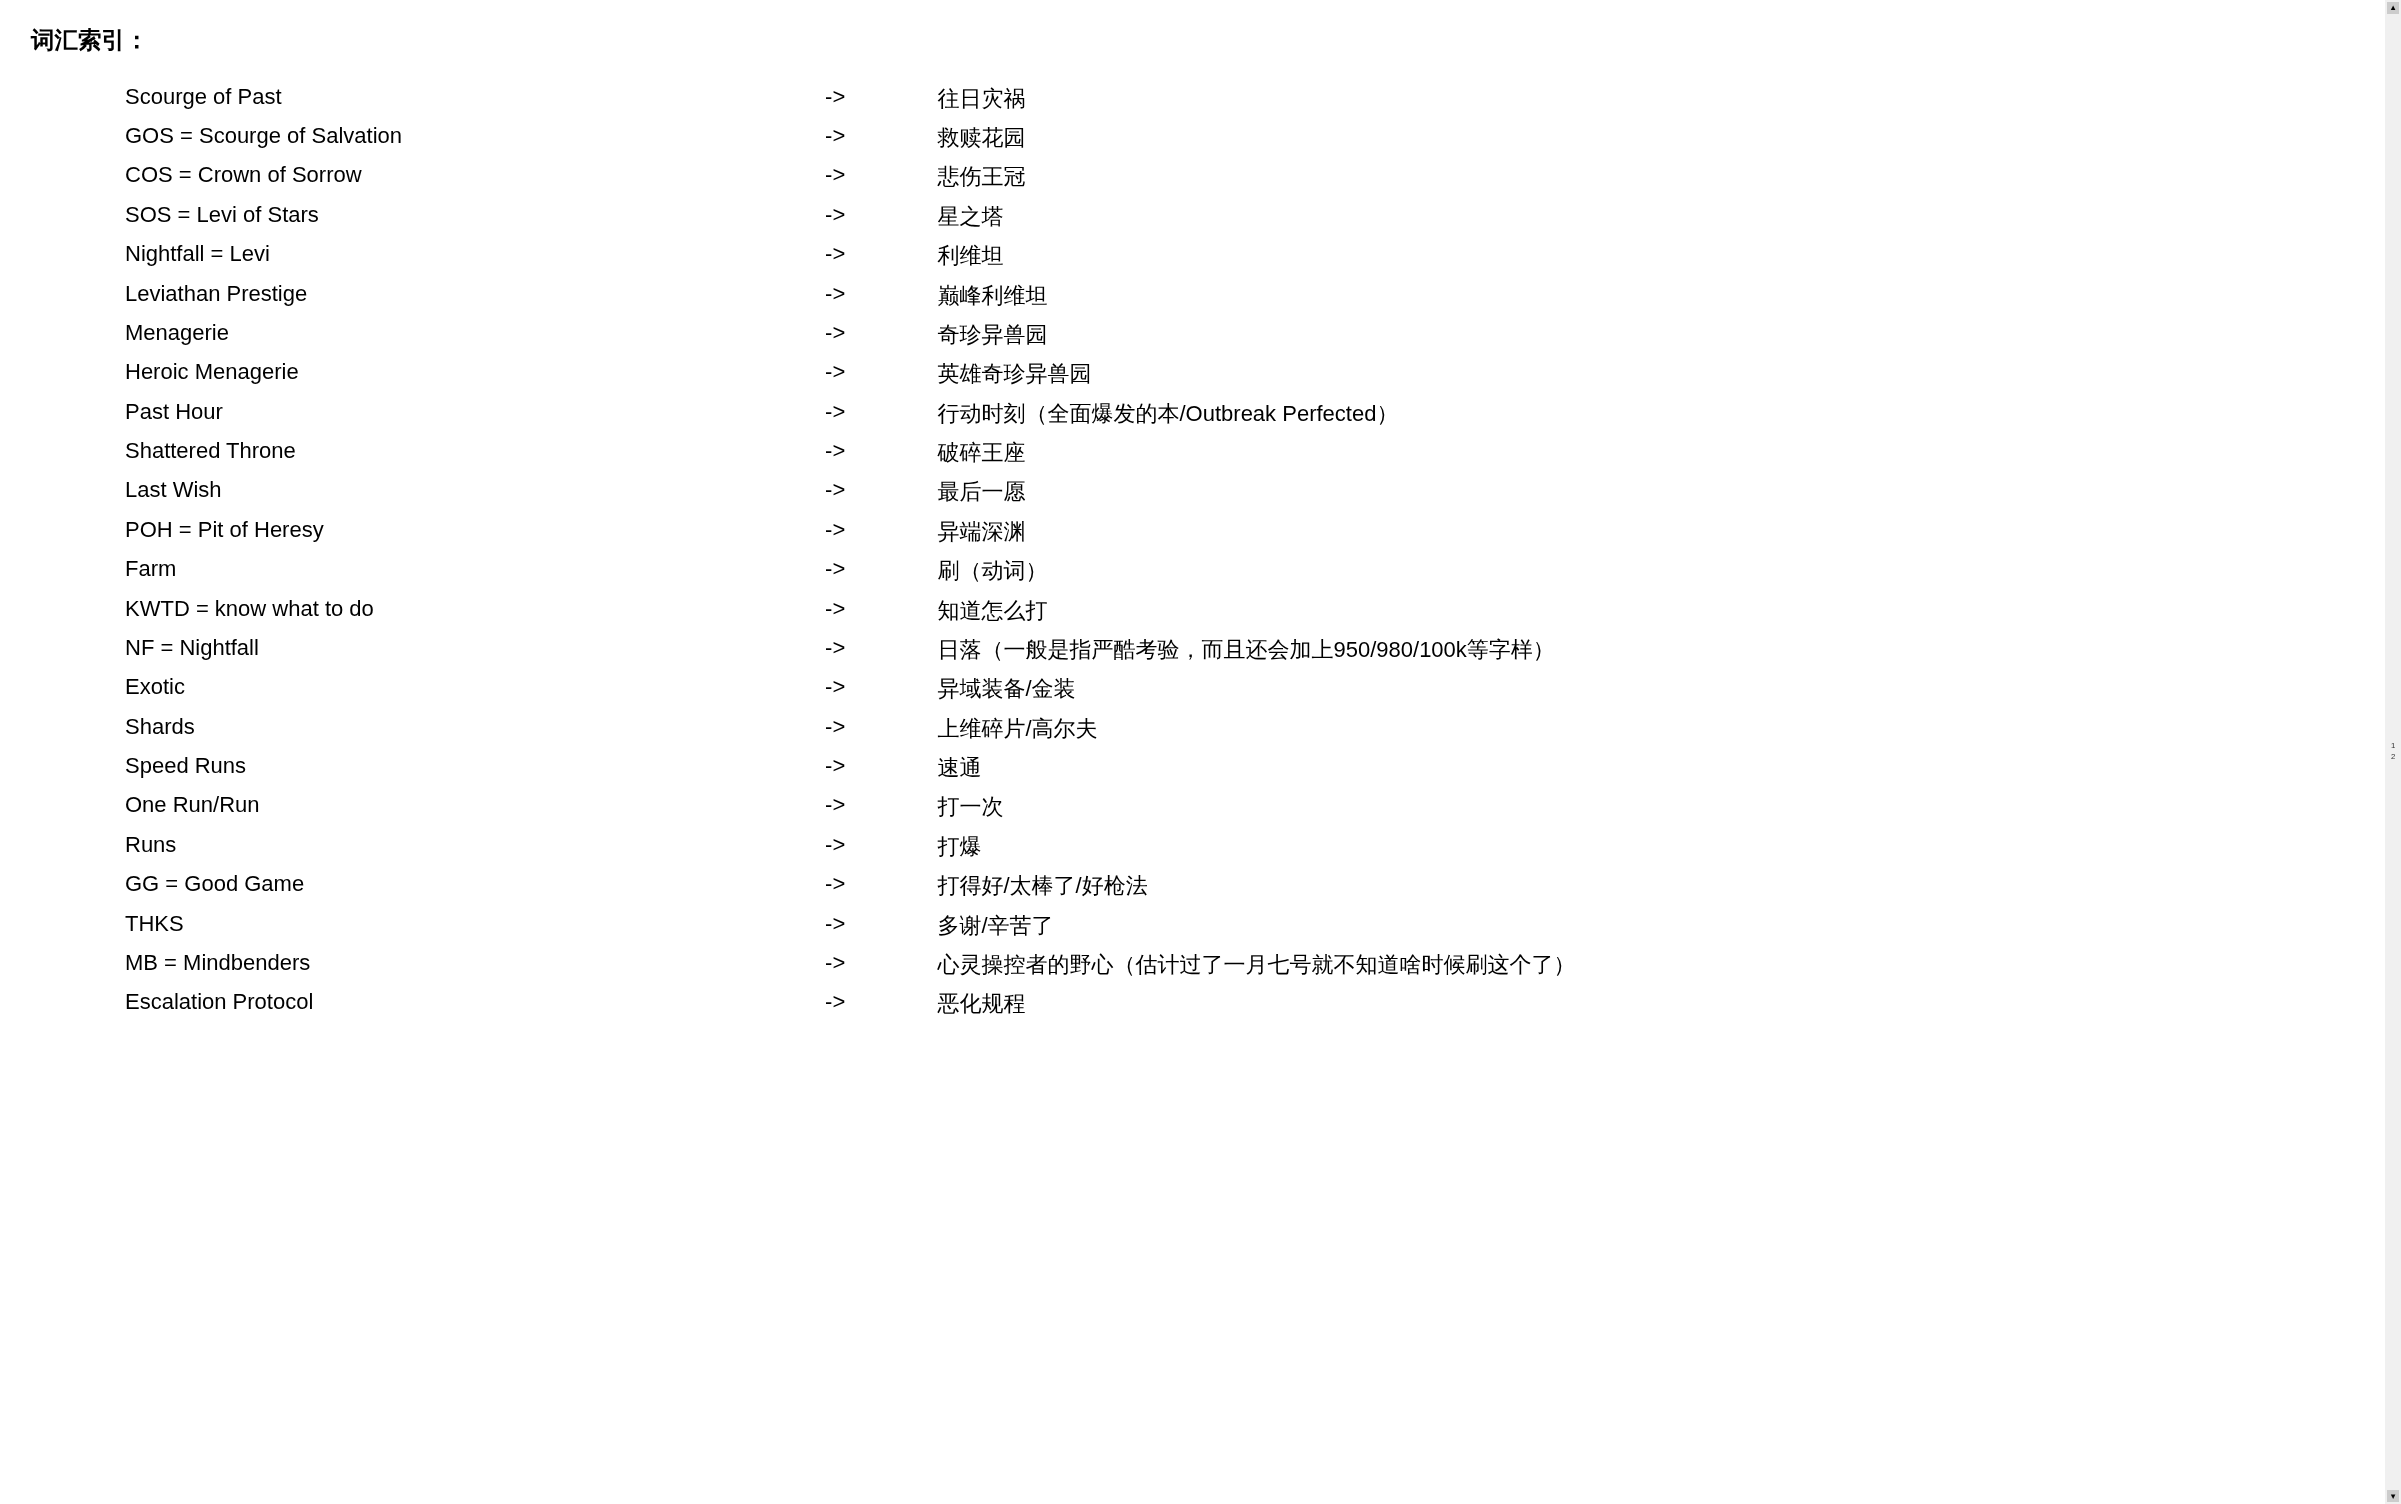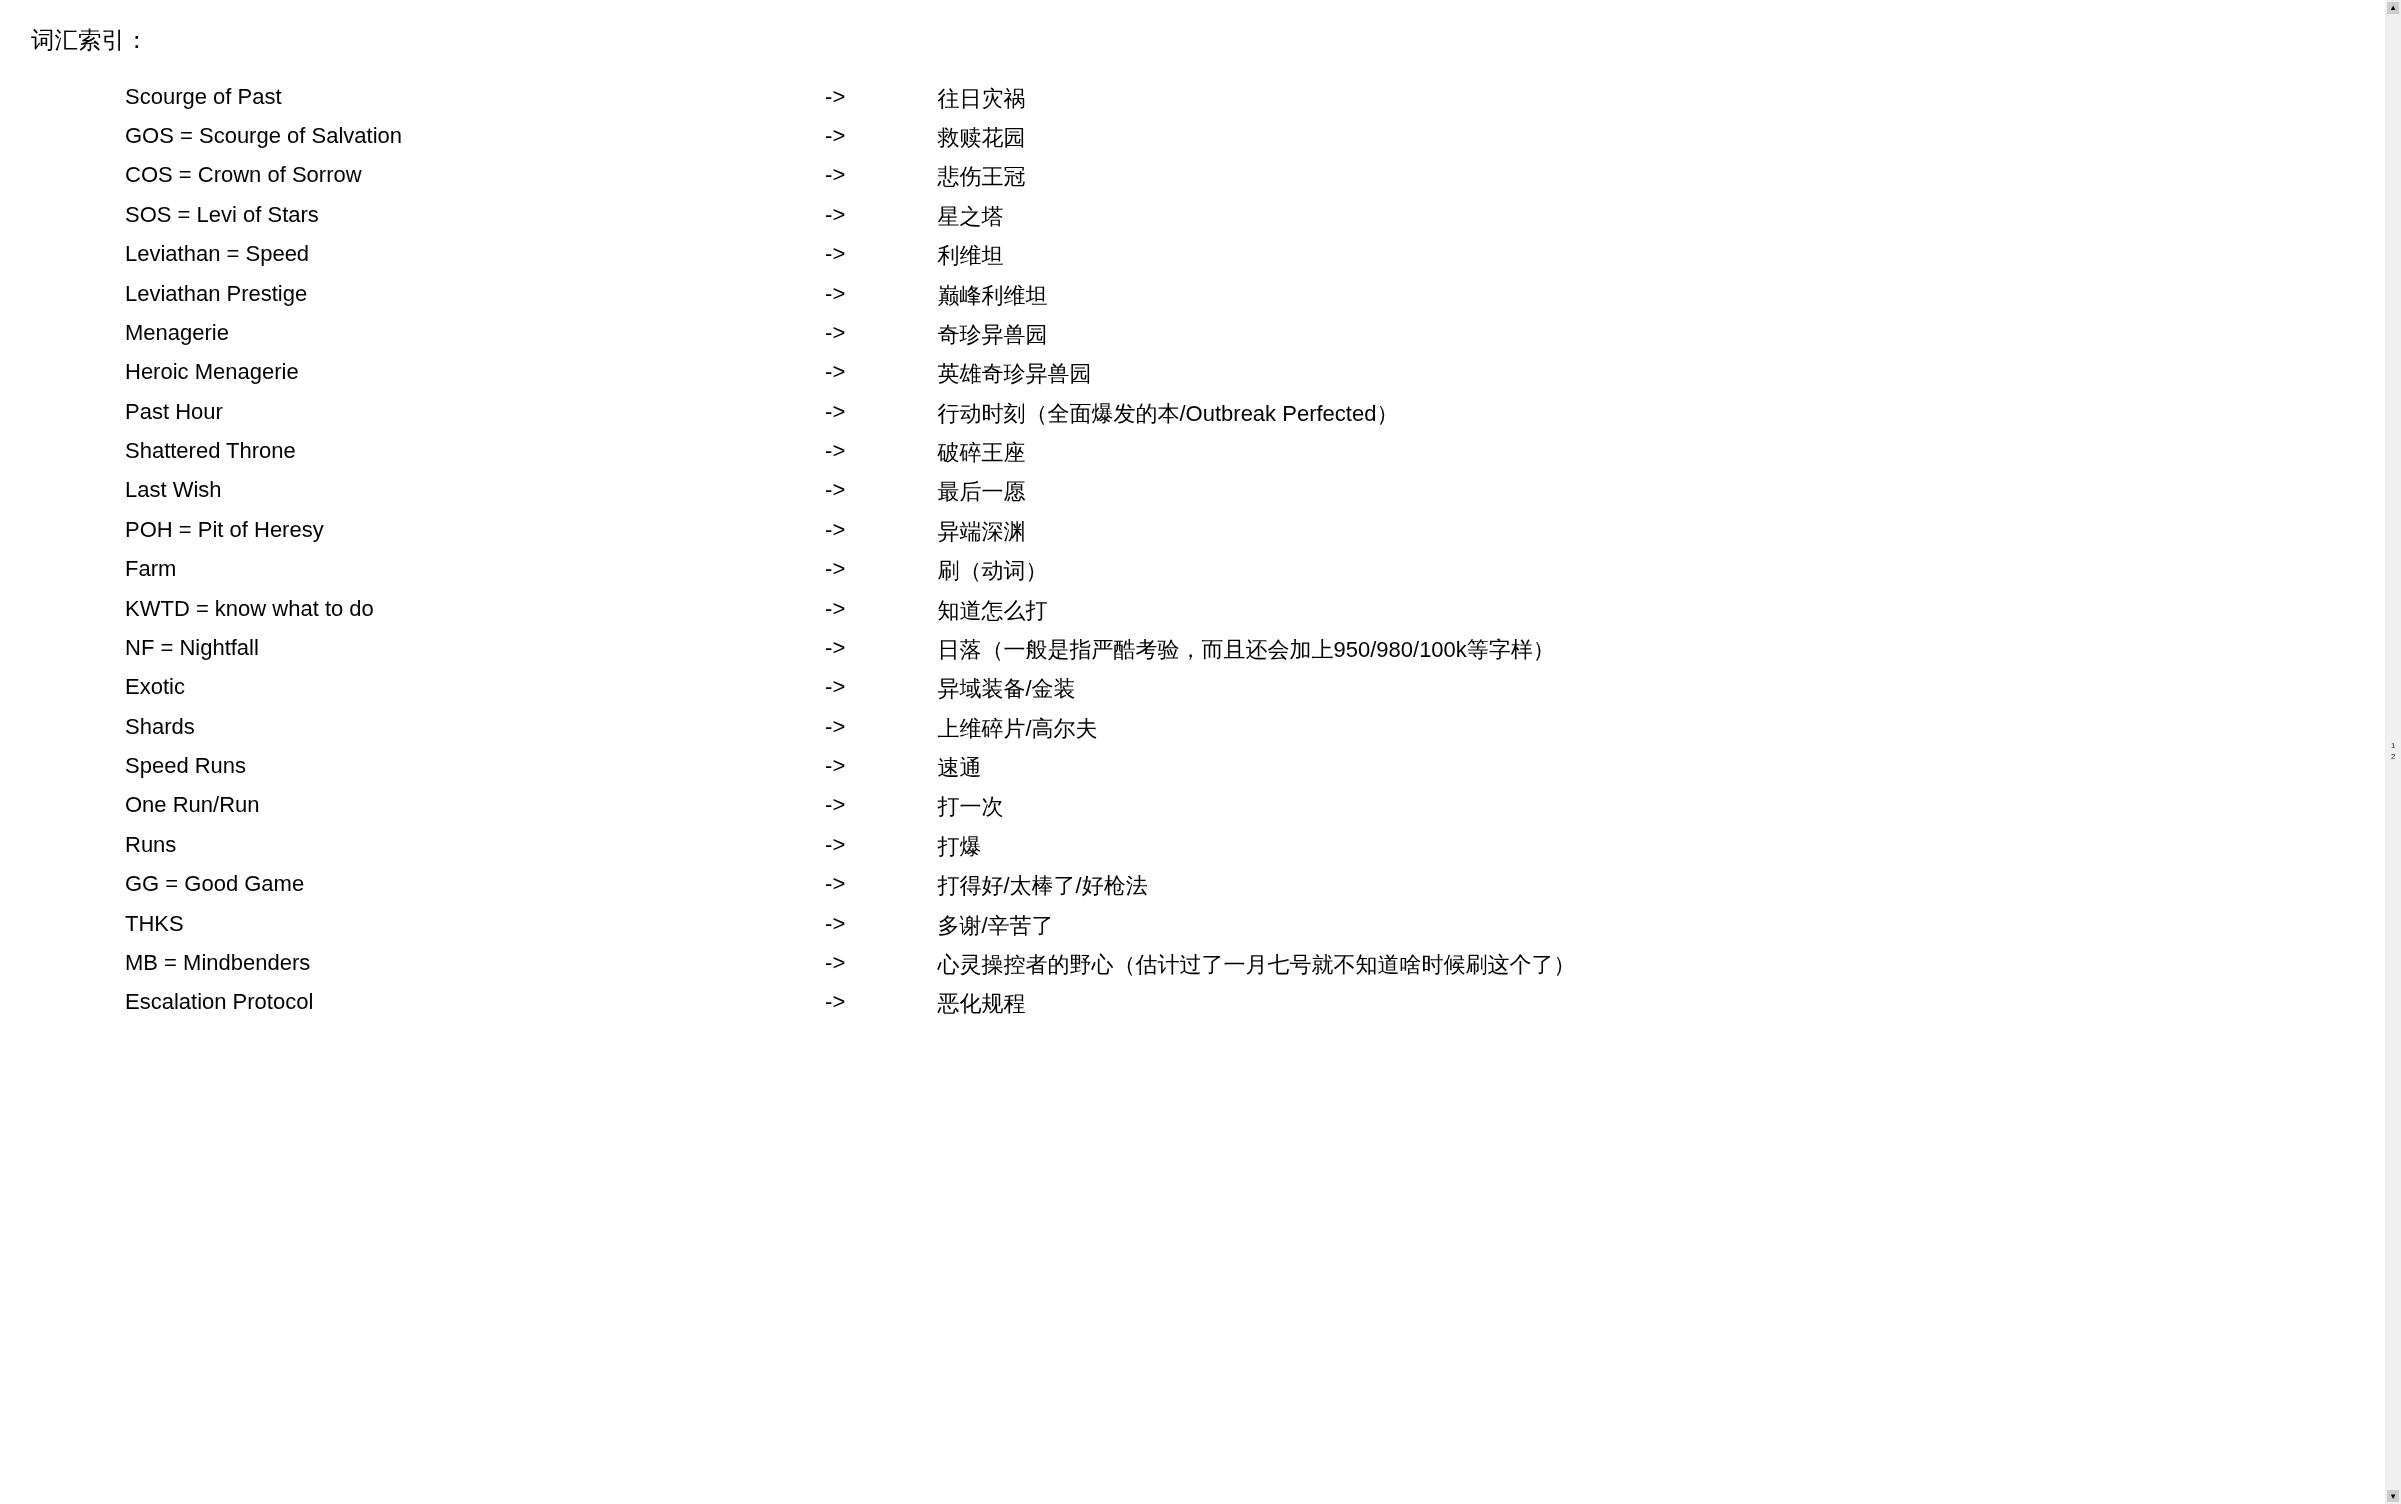--- a/index.html
+++ b/index.html
@@ -11,21 +11,21 @@
     body {
       background-color: #ffffff;
       font-family: -apple-system, BlinkMacSystemFont, "Helvetica Neue", Arial, sans-serif;
       font-size: 22px;
       color: #000000;
       padding: 23.5px 31px;
     }
 
     .page-title {
       font-size: 23.5px;
-      font-weight: normal;
+      font-weight: bold;
       margin-bottom: 23.5px;
     }
 
     .glossary-table {
       display: table;
       border-collapse: collapse;
       width: 100%;
       margin-left: 94px;
     }
 
@@ -109,21 +109,21 @@
       <div class="col-term">COS = Crown of Sorrow</div>
       <div class="col-arrow">-&gt;</div>
       <div class="col-translation">悲伤王冠</div>
     </div>
     <div class="glossary-row">
       <div class="col-term">SOS = Levi of Stars</div>
       <div class="col-arrow">-&gt;</div>
       <div class="col-translation">星之塔</div>
     </div>
     <div class="glossary-row">
-      <div class="col-term">Leviathan = Speed</div>
+      <div class="col-term">Nightfall = Levi</div>
       <div class="col-arrow">-&gt;</div>
       <div class="col-translation">利维坦</div>
     </div>
     <div class="glossary-row">
       <div class="col-term">Leviathan Prestige</div>
       <div class="col-arrow">-&gt;</div>
       <div class="col-translation">巅峰利维坦</div>
     </div>
     <div class="glossary-row">
       <div class="col-term">Menagerie</div>

